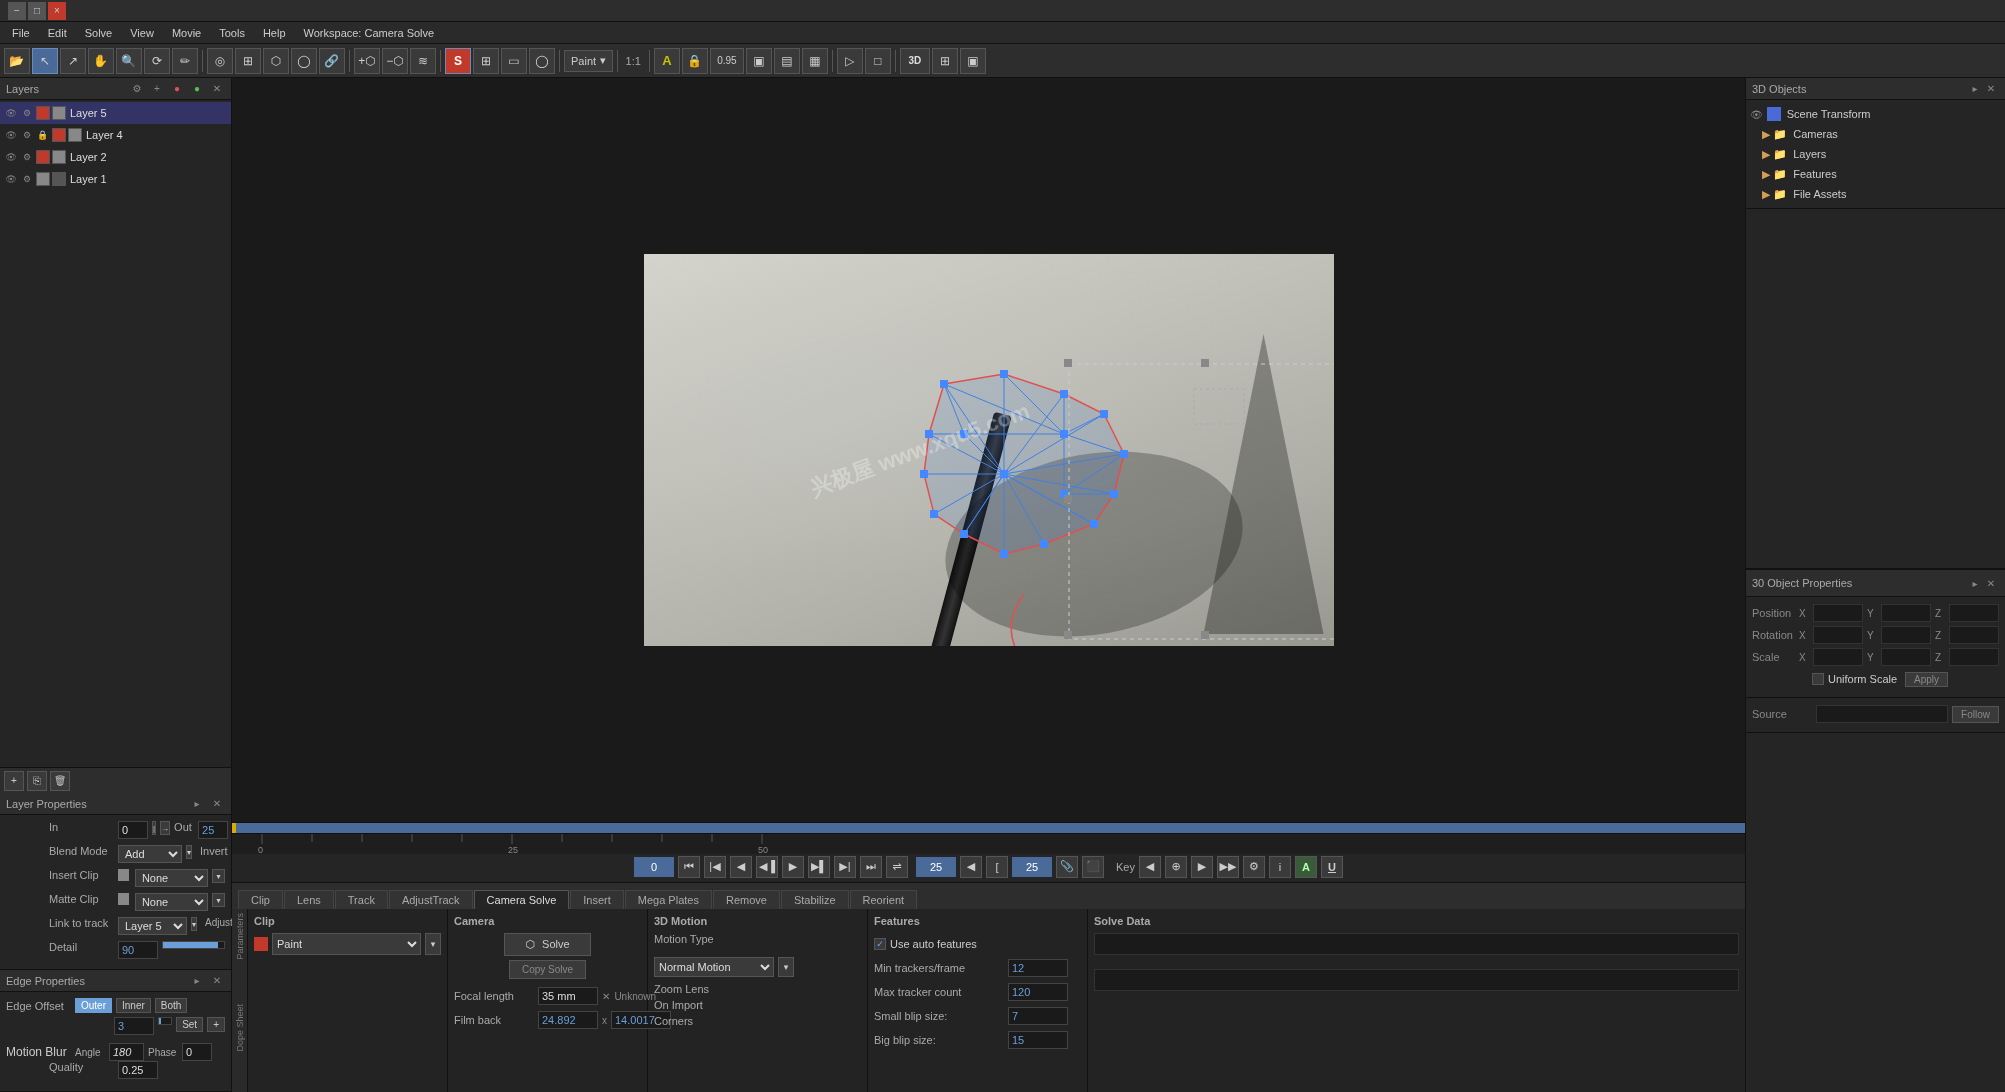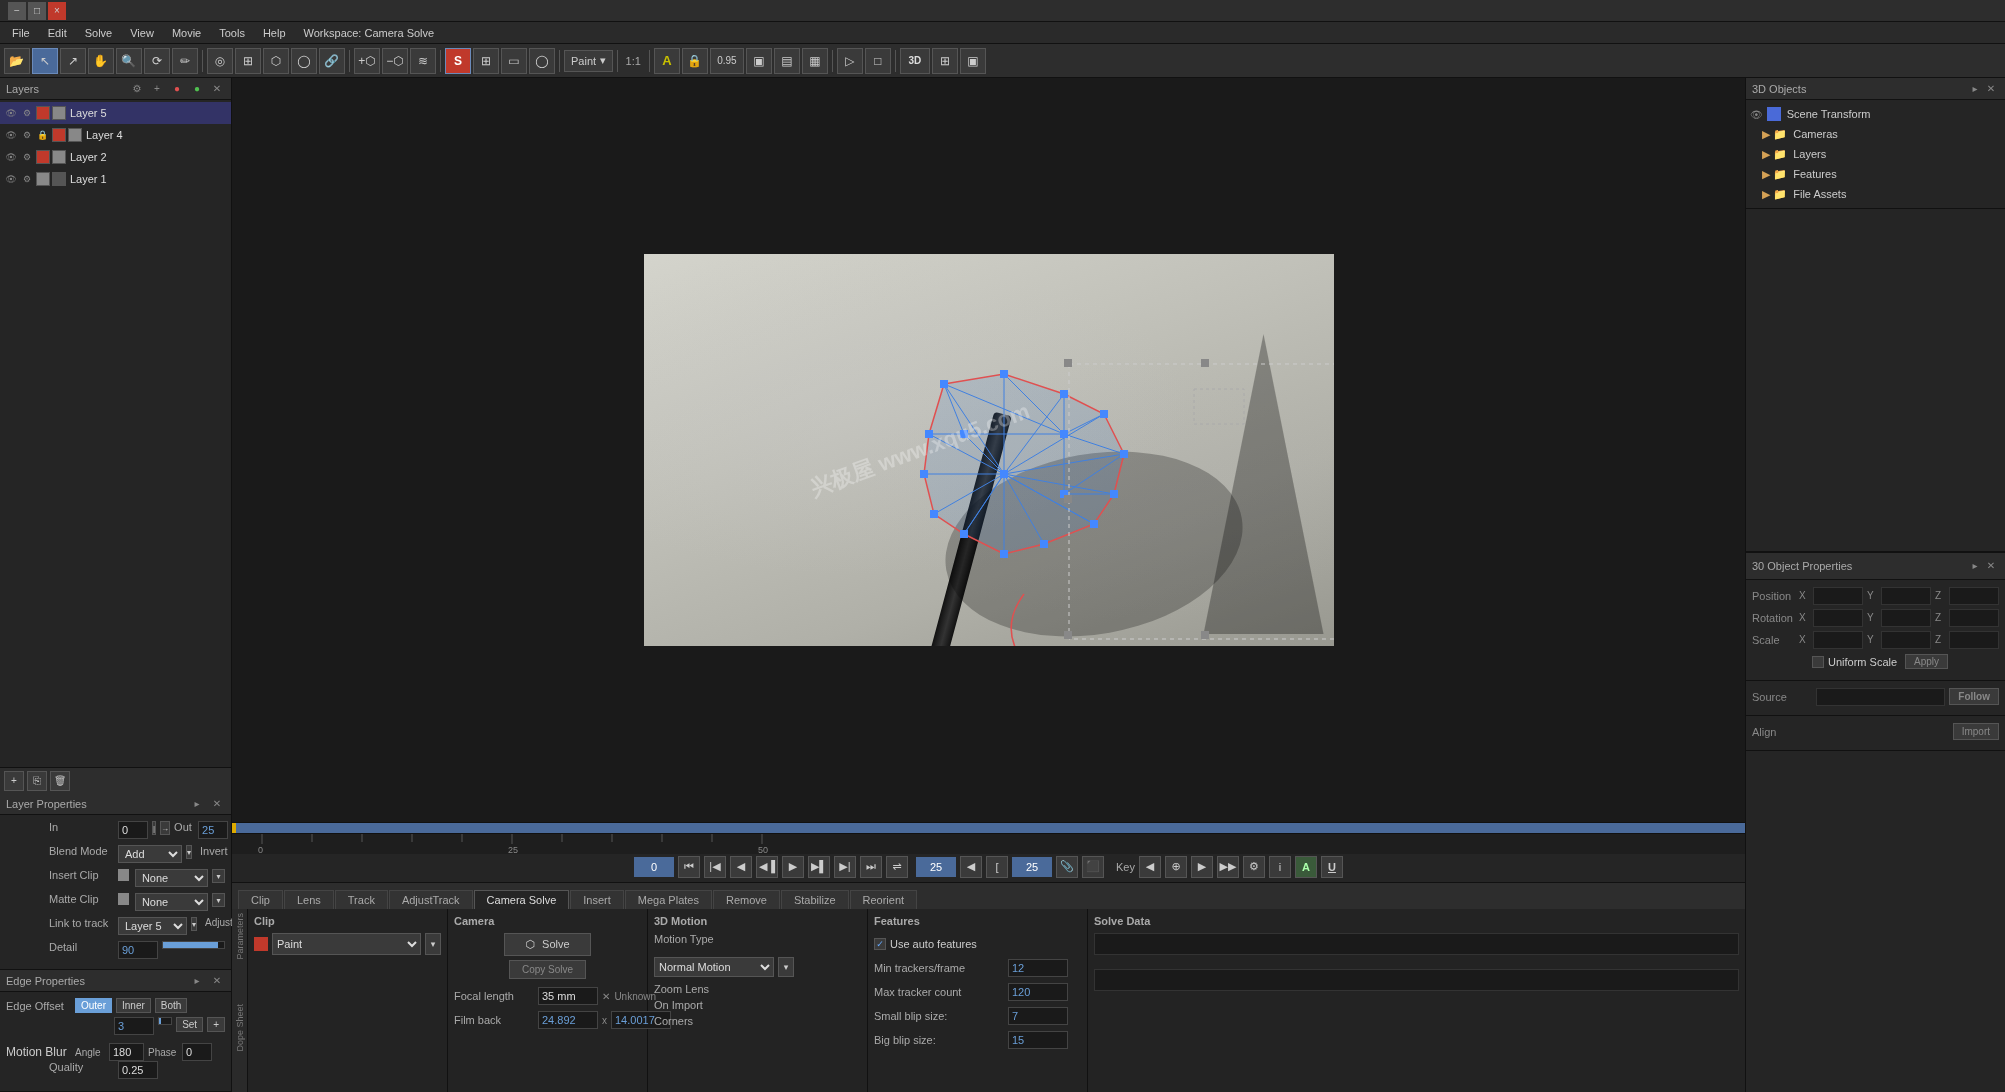--- a/index.html
+++ b/index.html
@@ -739,21 +739,21 @@
         <input class="prop-input blue-text" value="3" style="width: 40px; margin-left: 65px;">
         <div class="progress-bar" style="flex:1;">
           <div class="progress-fill" style="width:20%;"></div>
         </div>
         <button class="offset-btn">Set</button>
         <button class="offset-btn">+</button>
       </div>
       <div class="motion-blur-row">
         <span style="font-size:12px;color:#ccc;width:65px;">Motion Blur</span>
         <span style="font-size:10px;color:#aaa;width:30px;">Angle</span>
-        <input class="prop-input" value="180" style="width: 35px;">
+        <input class="prop-input" value="180" style="width: 35px; font-style: italic;">
         <span style="font-size:10px;color:#aaa;width:30px;">Phase</span>
         <input class="prop-input" value="0" style="width: 30px;">
       </div>
       <div class="prop-row">
         <span style="font-size:11px;color:#aaa;width:65px;">Quality</span>
         <input class="prop-input" value="0.25" style="width: 40px;">
       </div>
     </div>
 
   </div>
@@ -1135,27 +1135,21 @@
           <span>Uniform Scale</span>
         </label>
         <button class="solve-btn" style="padding:1px 8px;font-size:10px;margin-left:4px;color:#888;">Apply</button>
       </div>
     </div>
 
     <div style="padding:6px;border-bottom:1px solid #111;">
       <div class="rp-row">
         <span class="rp-label">Source</span>
         <input class="rp-input" value="" style="flex: 1 1 0%; color: rgb(85, 85, 85);">
-        <button class="solve-btn" style="padding:2px 8px;font-size:10px;color:#888;font-weight:bold;">Follow</button>
-      </div>
-    </div>
-
-    <div style="padding:6px;border-bottom:1px solid #111;">
-      <div class="rp-row">
-        <span class="rp-label">Align</span>
-        <button class="solve-btn" style="padding:2px 8px;font-size:10px;color:#888;margin-left:auto;">Import</button>
-      </div>
-    </div>
+        <button class="solve-btn" style="padding:2px 8px;font-size:10px;color:#888;">Follow</button>
+      </div>
+    </div>
+
 
     <div style="flex:1;"></div>
   </div>
 
 </div>
 
 </body></html>

